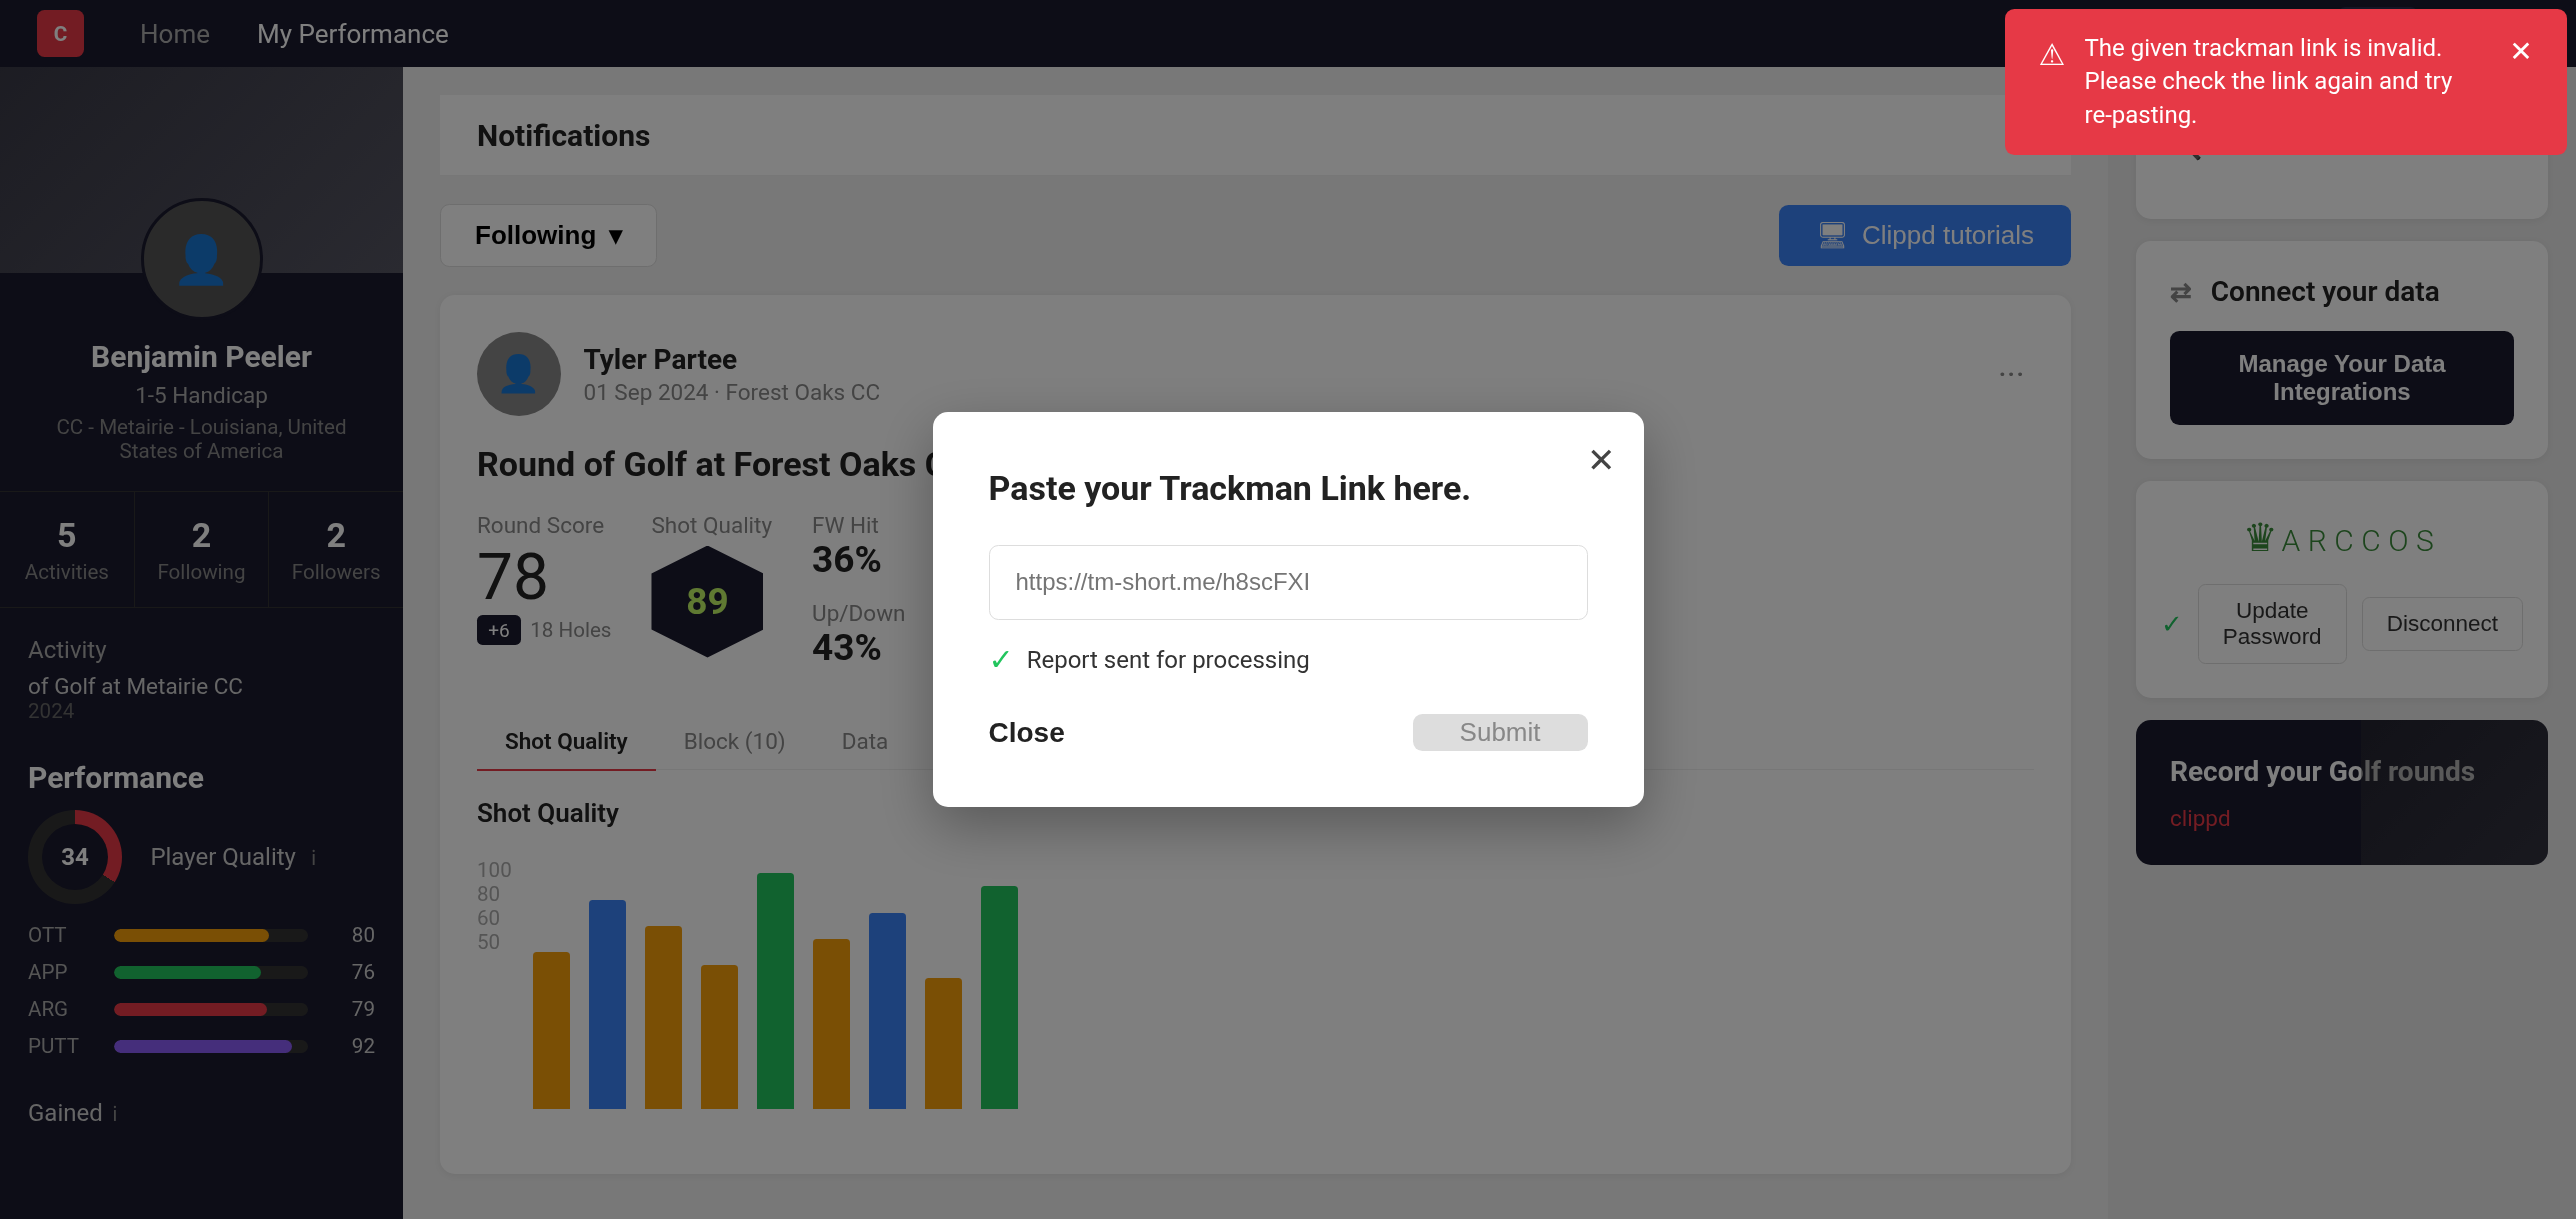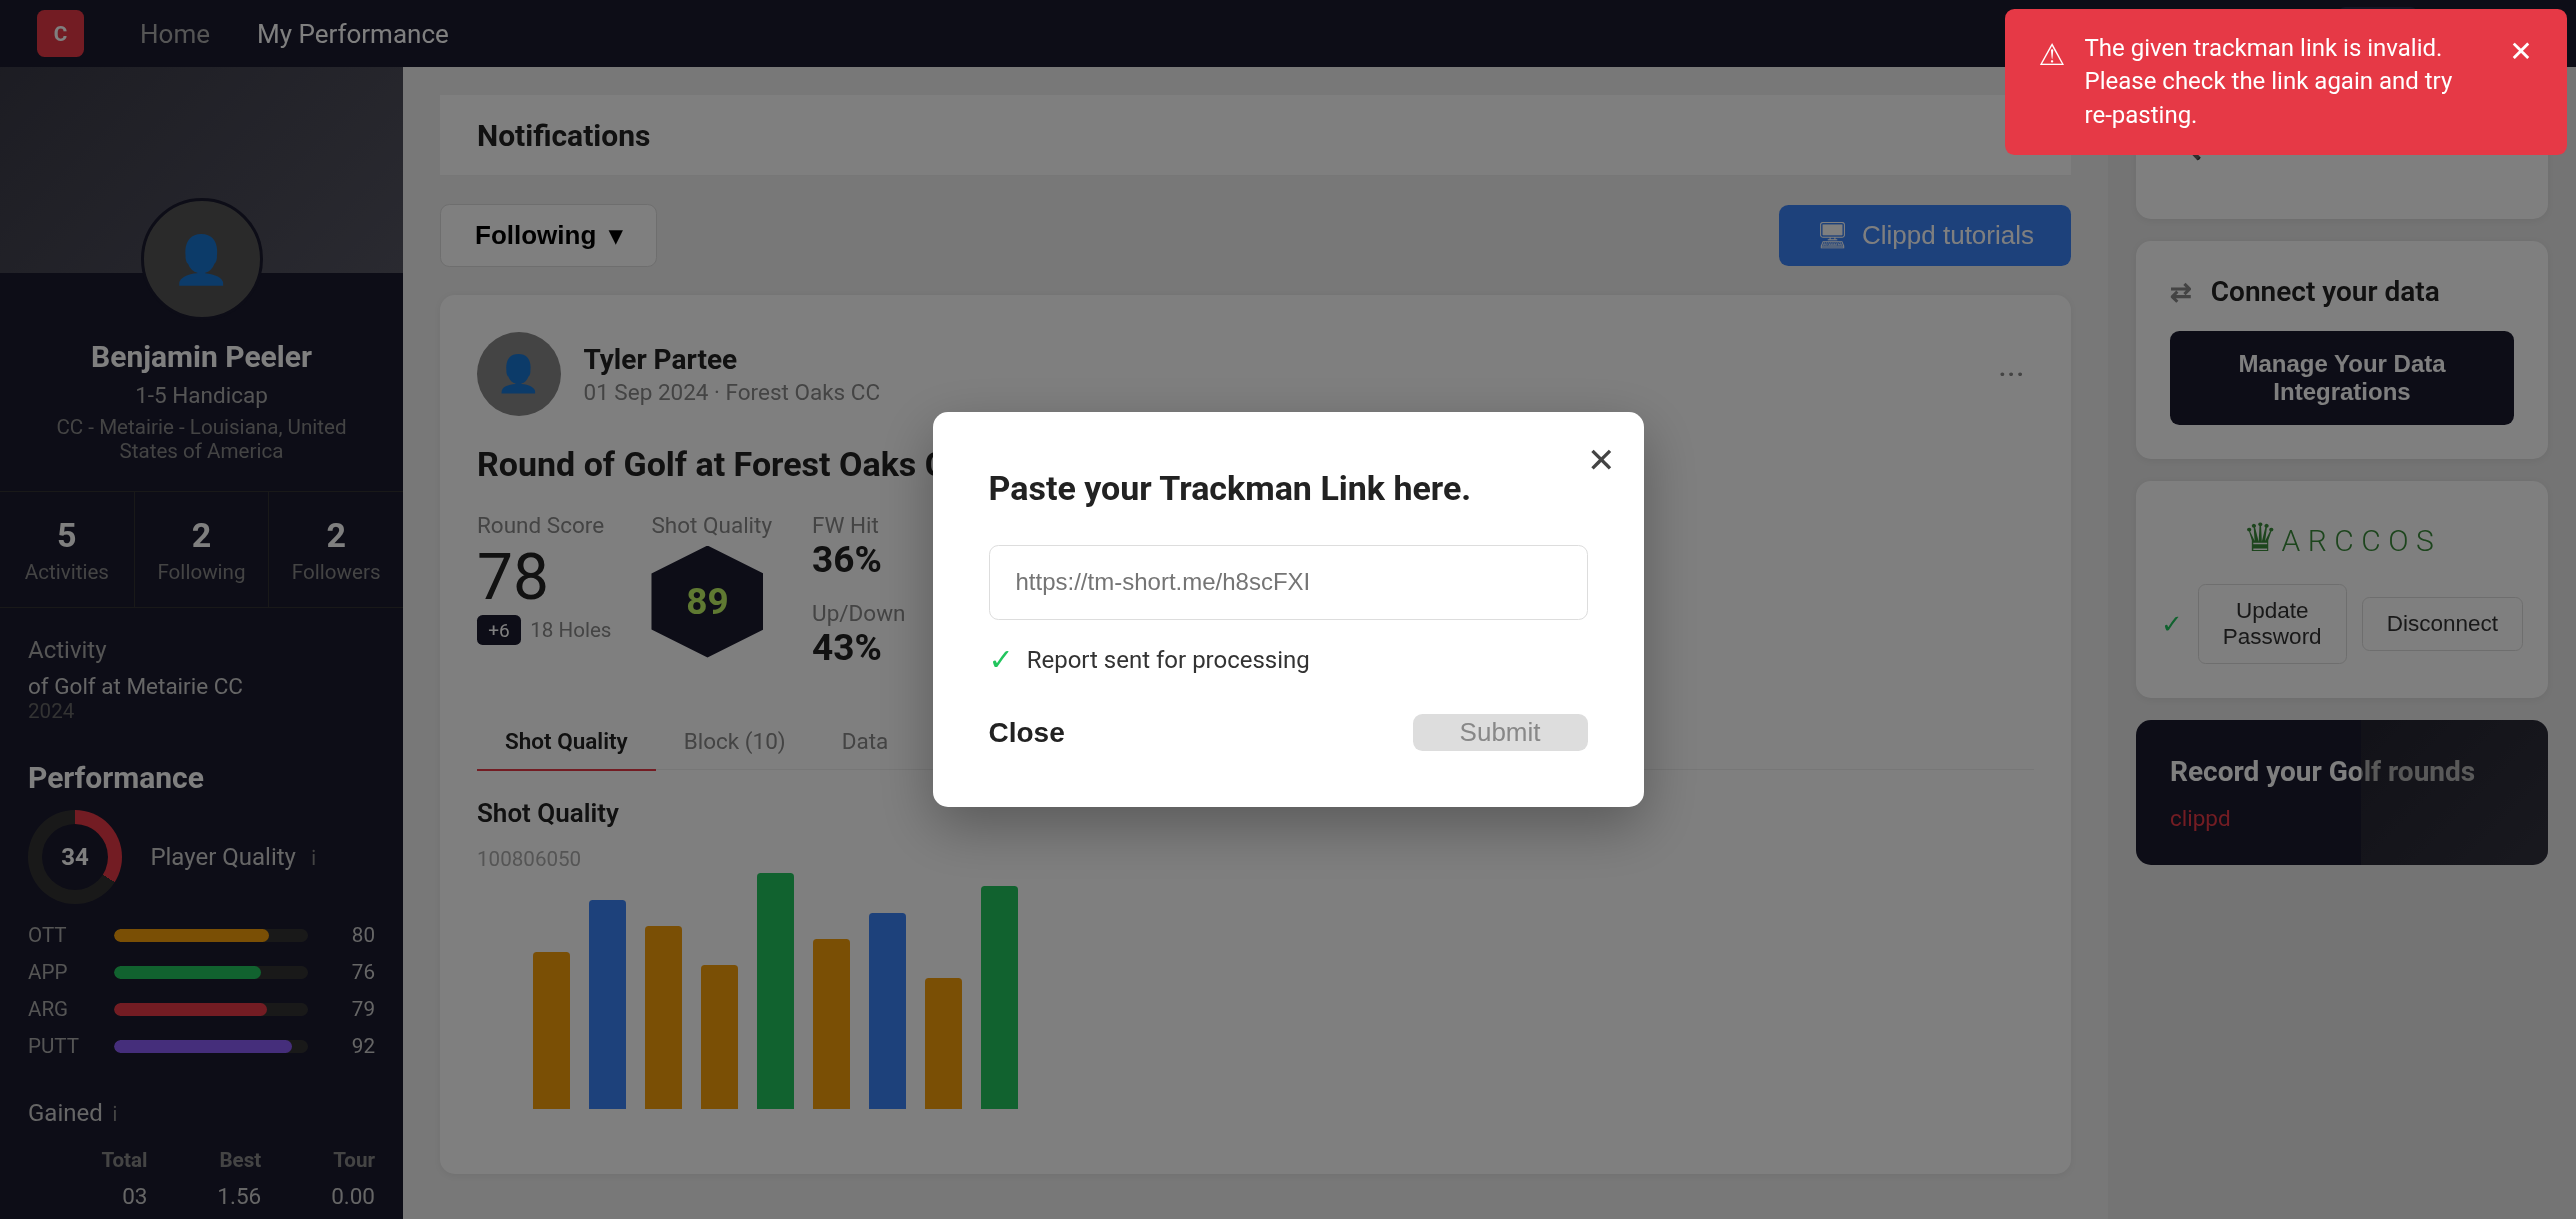--- a/index.html
+++ b/index.html
@@ -452,22 +452,23 @@
       color: #222;
       margin-bottom: 19px;
     }
     .chart-area {
       width: 100%;
       height: 262px;
       position: relative;
     }
     .chart-y-labels {
       position: absolute;
-      left: 0; top: 0; bottom: 0;
-      display: flex;
+      left: 0; top: 11px; bottom: 0;
+      display: flex;
+      flex-direction: column;
       justify-content: flex-start;
       font-size: 20.6px;
       color: #aaa;
     }
     .chart-bars {
       margin-left: 56px;
       height: 100%;
       display: flex;
       align-items: flex-end;
       gap: 19px;
@@ -800,38 +801,20 @@
           </div>
           <span class="perf-bar-value">92</span>
         </div>
       </div>
     </div>
     <div class="gained-section">
       <div class="gained-title">
         <span>Gained</span>
         <span style="color:#888; font-size:20.6px;">ℹ</span>
       </div>
-      <table class="gained-table">
-        <thead>
-          <tr>
-            <th></th>
-            <th>Total</th>
-            <th>Best</th>
-            <th>Tour</th>
-          </tr>
-        </thead>
-        <tbody>
-          <tr>
-            <td></td>
-            <td>03</td>
-            <td>1.56</td>
-            <td>0.00</td>
-          </tr>
-        </tbody>
-      </table>
     </div>
   </aside>
 
   <main class="main-content">
 
     <div class="notifications-bar">
       <span>Notifications</span>
     </div>
 
     <div class="main-header" style="margin-top:28px;">

